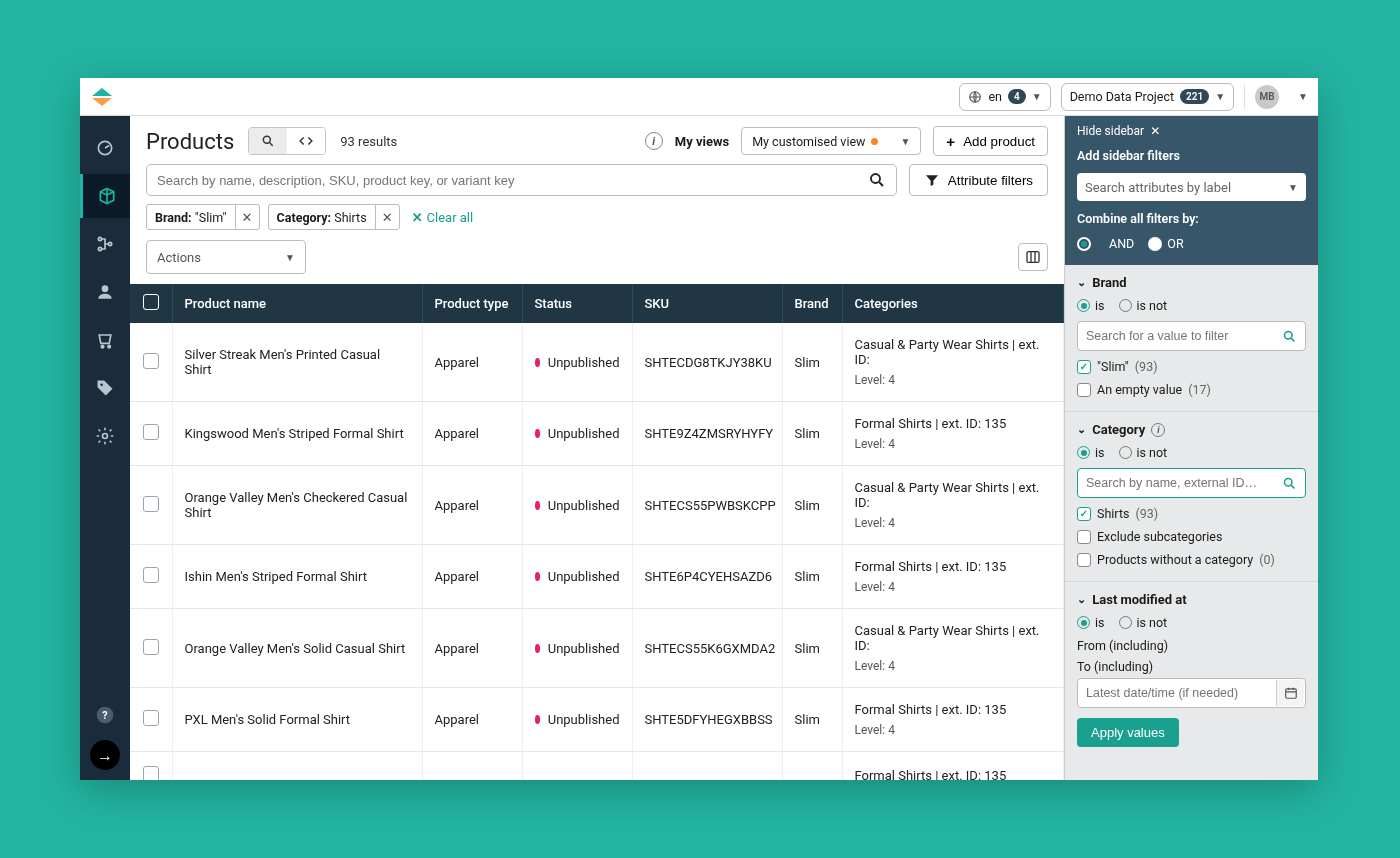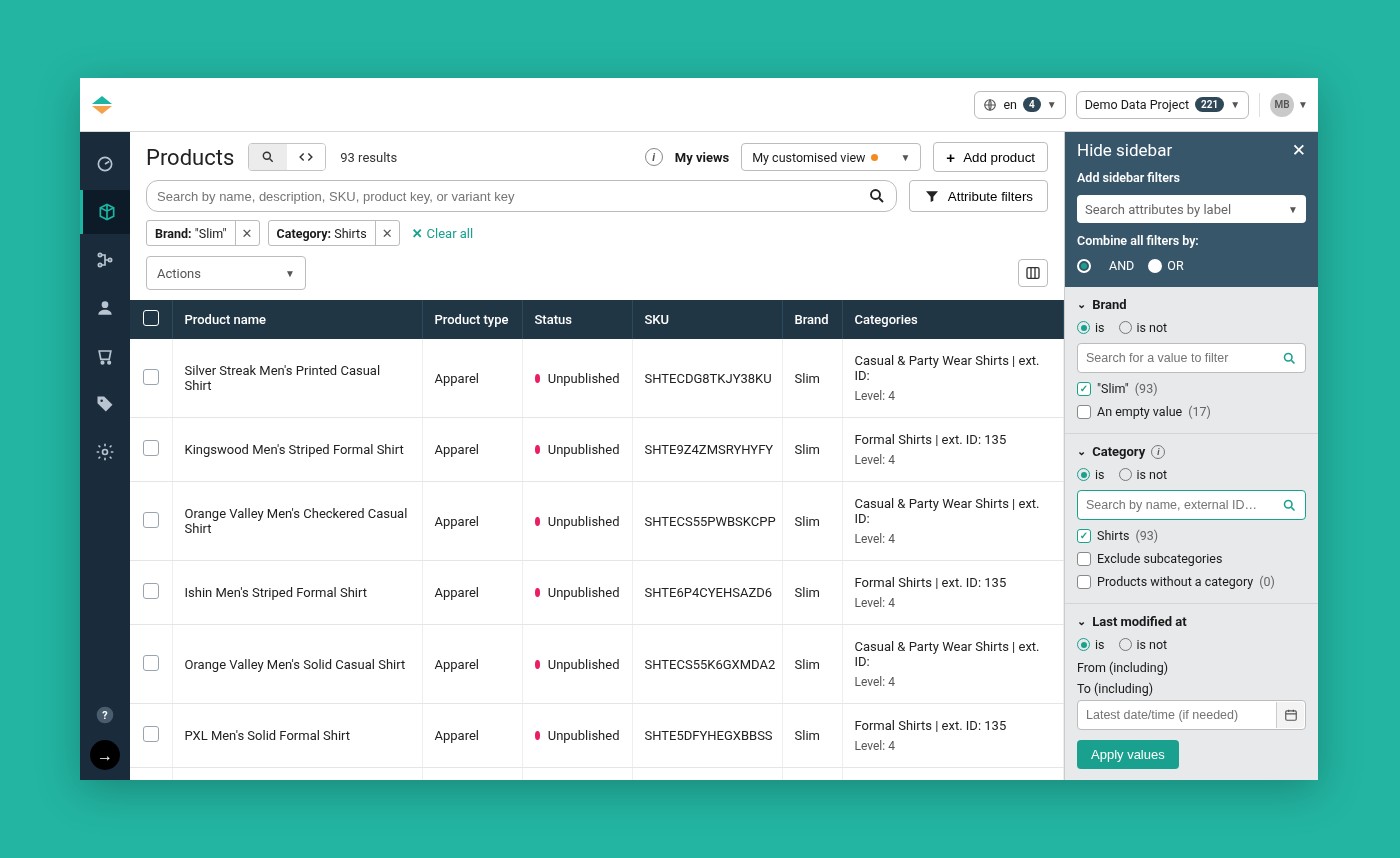--- a/index.html
+++ b/index.html
@@ -19,21 +19,21 @@
     width: 1238px;
     height: 702px;
     background: #fff;
     box-shadow: 0 10px 40px rgba(0,0,0,0.25);
     display: flex;
     flex-direction: column;
     overflow: hidden;
   }
   
   .topbar {
-    height: 54px;
+    height: 38px;
     background: #fff;
     border-bottom: 1px solid #d9d9d9;
     display: flex;
     align-items: center;
     padding: 0 10px;
     gap: 10px;
   }
   .logo {
     width: 24px; height: 24px;
     display: flex; flex-direction: column; align-items: center; justify-content: center;
@@ -141,21 +141,21 @@
   .btn-add {
     border:1px solid #bcbcbc; border-radius:4px; height:30px;
     display:flex; align-items:center; padding:0 12px; gap:8px; background:#fff;
     font-weight:500; cursor:pointer;
   }
 
   .search-row {
     display:flex; align-items:center; padding: 0 16px 8px 16px; gap:12px;
   }
   .search-box {
-    flex:1; border:1px solid #bcbcbc; border-radius:12px; height:32px;
+    flex:1; border:1px solid #bcbcbc; border-radius:5px; height:32px;
     display:flex; align-items:center; padding:0 10px;
   }
   .search-box input { flex:1; border:none; outline:none; font-size:13px; background:transparent; }
   .attr-filter-btn {
     border:1px solid #bcbcbc; border-radius:4px; height:32px;
     display:flex; align-items:center; padding:0 14px; gap:8px; background:#fff; cursor:pointer;
   }
 
   .chips-row {
     display:flex; align-items:center; padding: 0 16px 10px 16px; gap:8px;
@@ -213,21 +213,21 @@
     background:#e7e9ea;
     border-left:1px solid #ccc;
     display:flex; flex-direction:column;
     overflow:auto;
   }
   .sidebar-header {
     background:#37566a; color:#fff;
     padding:8px 12px 14px 12px;
     display:flex; flex-direction:column; gap:10px;
   }
-  .hide-row { display:flex; align-items:center; justify-content:space-between; gap:16px; font-size:17px;}
+  .hide-row { display:flex; align-items:center; justify-content:flex-start; gap:6px; font-size:12px;}
   .hide-row .x-icon { cursor:pointer; }
   .sidebar-header label { font-size:12.5px; font-weight:600; }
   .sb-select {
     background:#fff; color:#666; border-radius:4px; height:28px;
     display:flex; align-items:center; padding:0 8px; justify-content:space-between;
   }
   .combine-row { display:flex; align-items:center; gap:14px; font-size:12.5px;}
   .radio { width:14px; height:14px; border-radius:50%; border:2px solid #fff; display:inline-flex; align-items:center; justify-content:center; }
   .radio.checked::after { content:''; width:6px; height:6px; border-radius:50%; background:#19a08e; }
   .radio.unchecked { background:#fff; }
@@ -283,21 +283,21 @@
       <span>en</span>
       <span class="badge-round">4</span>
       <span class="caret">▼</span>
     </div>
     <div class="pill">
       <span>Demo Data Project</span>
       <span class="badge-round">221</span>
       <span class="caret">▼</span>
     </div>
     <div class="topbar-sep"></div>
-    <div style="display:flex;align-items:center;gap:4px;">
+    <div style="display:flex;align-items:center;gap:19px;">
       <div class="avatar">MB</div>
       <span class="caret">▼</span>
     </div>
   </div>
 
   <div class="body">
 
     <div class="navrail">
       <div class="rail-item">
         <svg viewBox="0 0 24 24" fill="none" stroke="currentColor" stroke-width="2">

